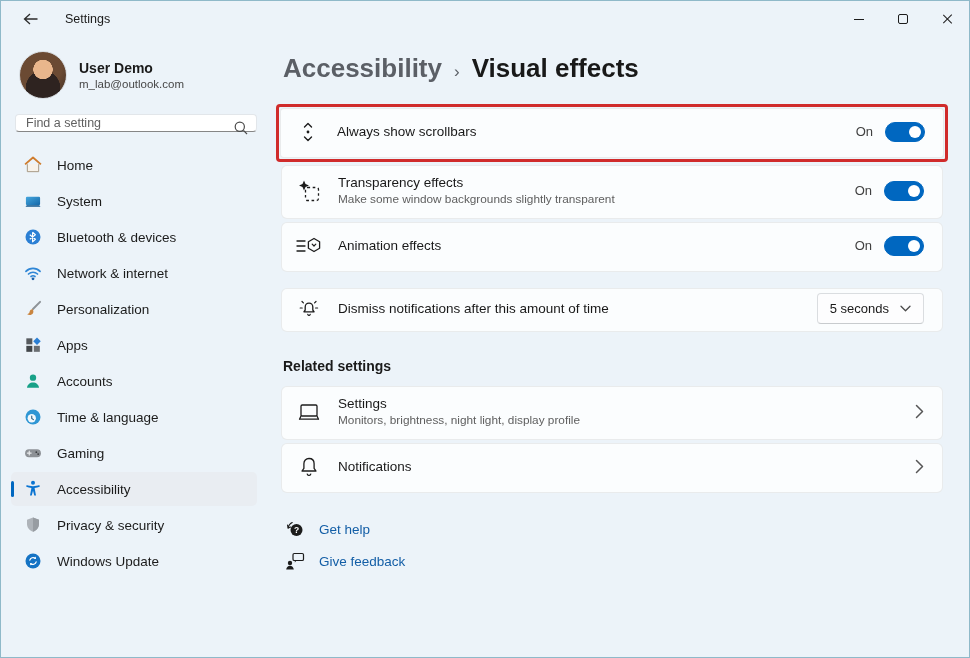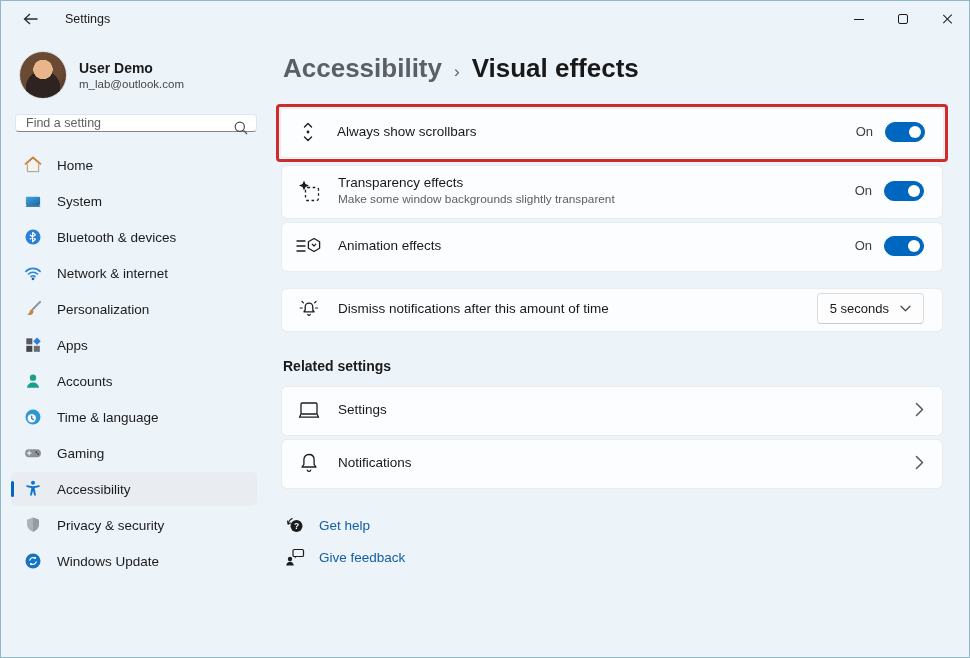--- a/index.html
+++ b/index.html
@@ -383,20 +383,21 @@
 
       <div class="card link-card">
         <span class="card-icon">
           <svg width="26" height="22" viewBox="0 0 26 22">
               <rect x="5" y="4" width="16" height="11" rx="1.2" stroke="#1c1c1c" stroke-width="1.3" fill="none"></rect>
               <path d="M3.5 18.2 5 15M22.5 18.2 21 15M3.5 18.2h19" stroke="#1c1c1c" stroke-width="1.3" fill="none" stroke-linecap="round"></path>
             </svg>
         </span>
         <div class="card-text">
           <div class="card-title">Settings</div>
+          <div class="card-sub">Monitors, brightness, night light, display profile</div>
         </div>
         <div class="card-end">
           <span class="chev">
             <svg width="9" height="15" viewBox="0 0 9 15">
                 <path d="M1.5 1.5 7.5 7.5 1.5 13.5" stroke="#565656" stroke-width="1.5" fill="none" stroke-linecap="round" stroke-linejoin="round"></path>
               </svg>
           </span>
         </div>
       </div>
 

